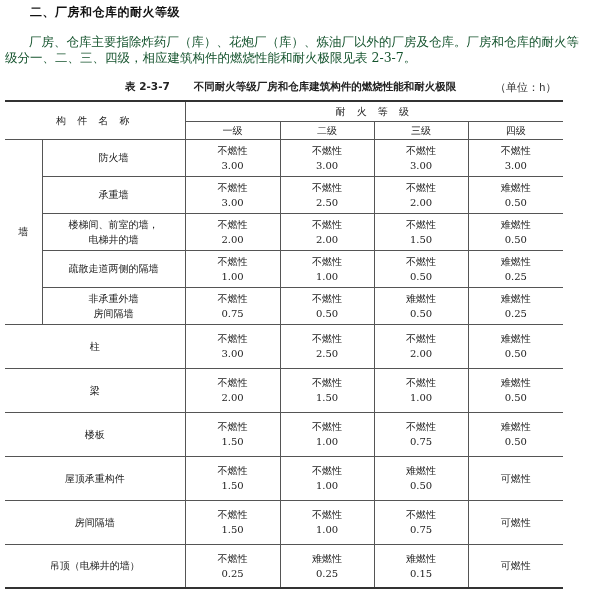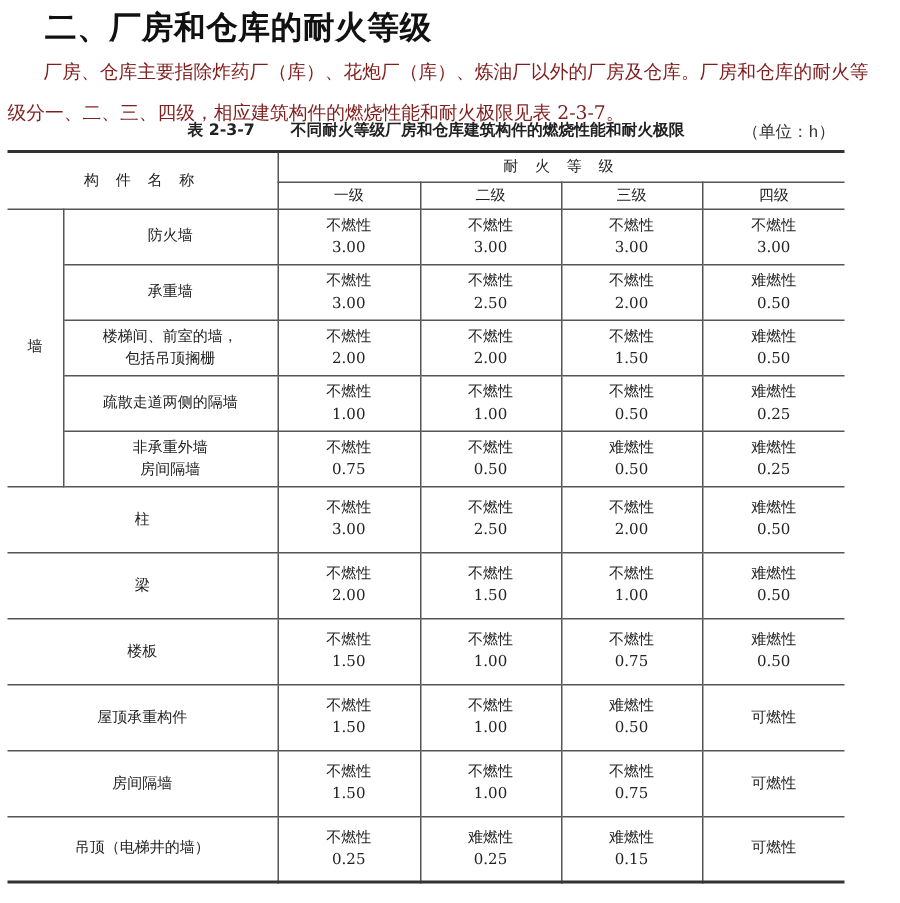--- a/index.html
+++ b/index.html
@@ -4,25 +4,25 @@
 <style>
   html, body { margin: 0; padding: 0; background: #ffffff; }
   body {
     width: 600px; height: 602px; overflow: hidden; position: relative;
     font-family: "DejaVu Serif", "Liberation Serif", serif;
     color: #222;
   }
   .heading {
     position: absolute; left: 30px; top: 4px;
     font-family: "DejaVu Sans", "Liberation Sans", sans-serif;
-    font-weight: bold; font-size: 21px; color: #111; letter-spacing: 0.5px;
+    font-weight: bold; font-size: 12px; color: #111; letter-spacing: 0.5px;
   }
   .para {
     position: absolute; left: 5px; top: 34px; width: 580px;
-    font-size: 12.5px; line-height: 27px; color: #7f1d1d;
+    font-size: 12.5px; line-height: 16px; color: #14532d;
     text-indent: 24px;
   }
   .caption {
     position: absolute; left: 125px; top: 80px;
     font-family: "DejaVu Sans", "Liberation Sans", sans-serif;
     font-weight: bold; font-size: 10.5px; color: #222;
   }
   .caption .num { margin-right: 24px; }
   .unit {
     position: absolute; left: 495px; top: 80px;
@@ -119,21 +119,21 @@
           <span class="cell-line">2.00</span>
         </td>
         <td>
           <span class="cell-line">难燃性</span>
           <span class="cell-line">0.50</span>
         </td>
       </tr>
       <tr class="wall-row">
         <td>
           <span class="cell-line">楼梯间、前室的墙，</span>
-          <span class="cell-line">包括吊顶搁栅</span>
+          <span class="cell-line">电梯井的墙</span>
         </td>
         <td>
           <span class="cell-line">不燃性</span>
           <span class="cell-line">2.00</span>
         </td>
         <td>
           <span class="cell-line">不燃性</span>
           <span class="cell-line">2.00</span>
         </td>
         <td>

